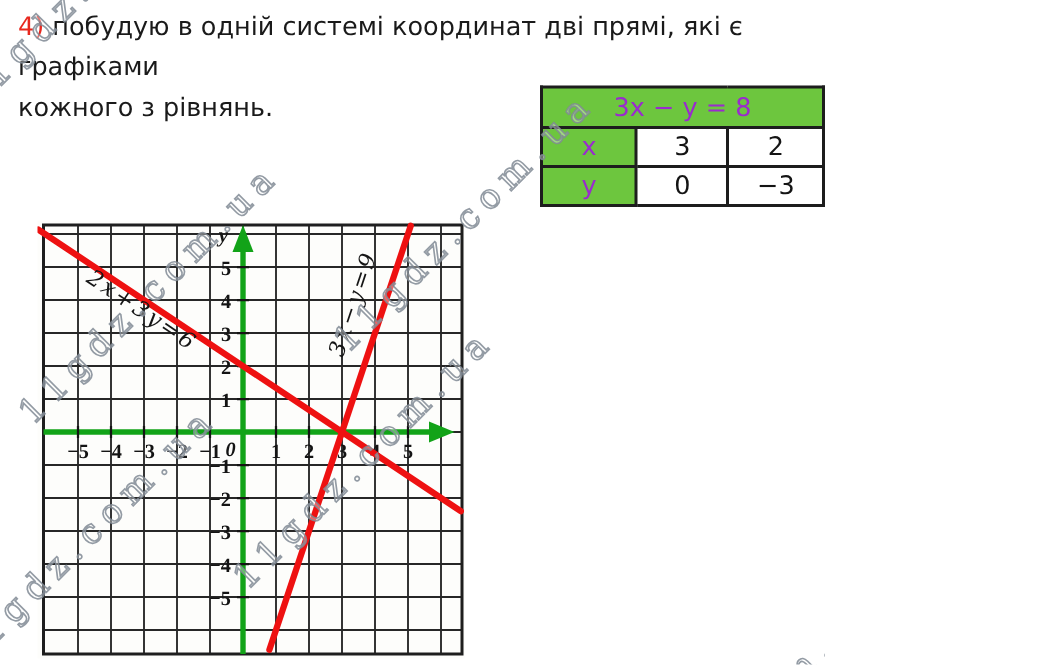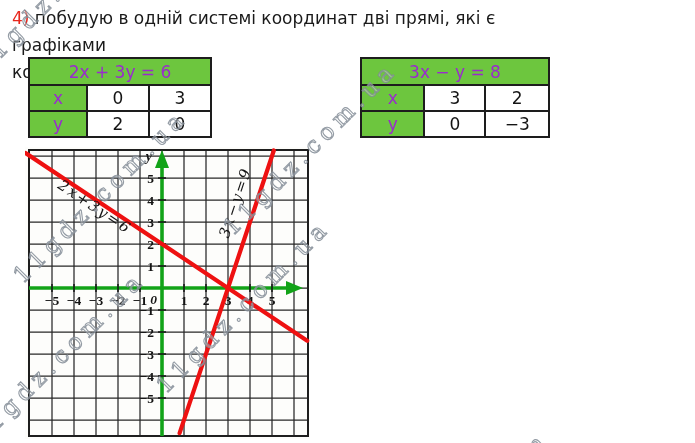--- a/index.html
+++ b/index.html
@@ -38,37 +38,20 @@
 </head>
 <body>
 
 <div class="page">
 
   <div class="intro">
     <div><span class="num">4)</span> <span>побудую в одній системі координат дві прямі, які є графіками</span></div>
     <div>кожного з рівнянь.</div>
   </div>
 
-  <table class="vtable t1">
-    <tbody>
-        <tr>
-      <td class="hdr" colspan="3">2x + 3y = 6</td>
-    </tr>
-    <tr>
-      <td class="lbl">x</td>
-      <td class="val">0</td>
-      <td class="val">3</td>
-    </tr>
-    <tr>
-      <td class="lbl">y</td>
-      <td class="val">2</td>
-      <td class="val">0</td>
-    </tr>
-  </tbody>
-    </table>
 
   <table class="vtable t2">
     <tbody>
         <tr>
       <td class="hdr" colspan="3">3x − y = 8</td>
     </tr>
     <tr>
       <td class="lbl">x</td>
       <td class="val">3</td>
       <td class="val">2</td>

